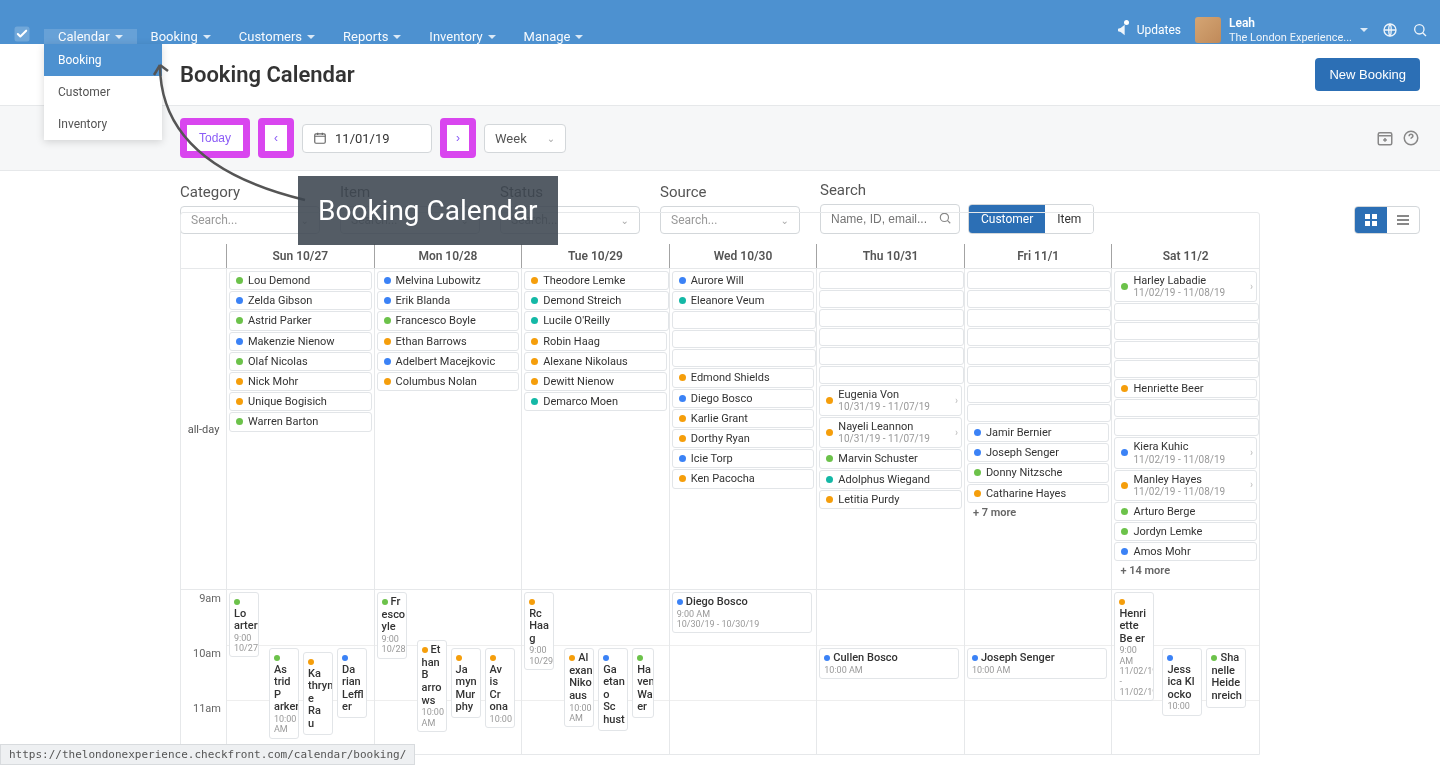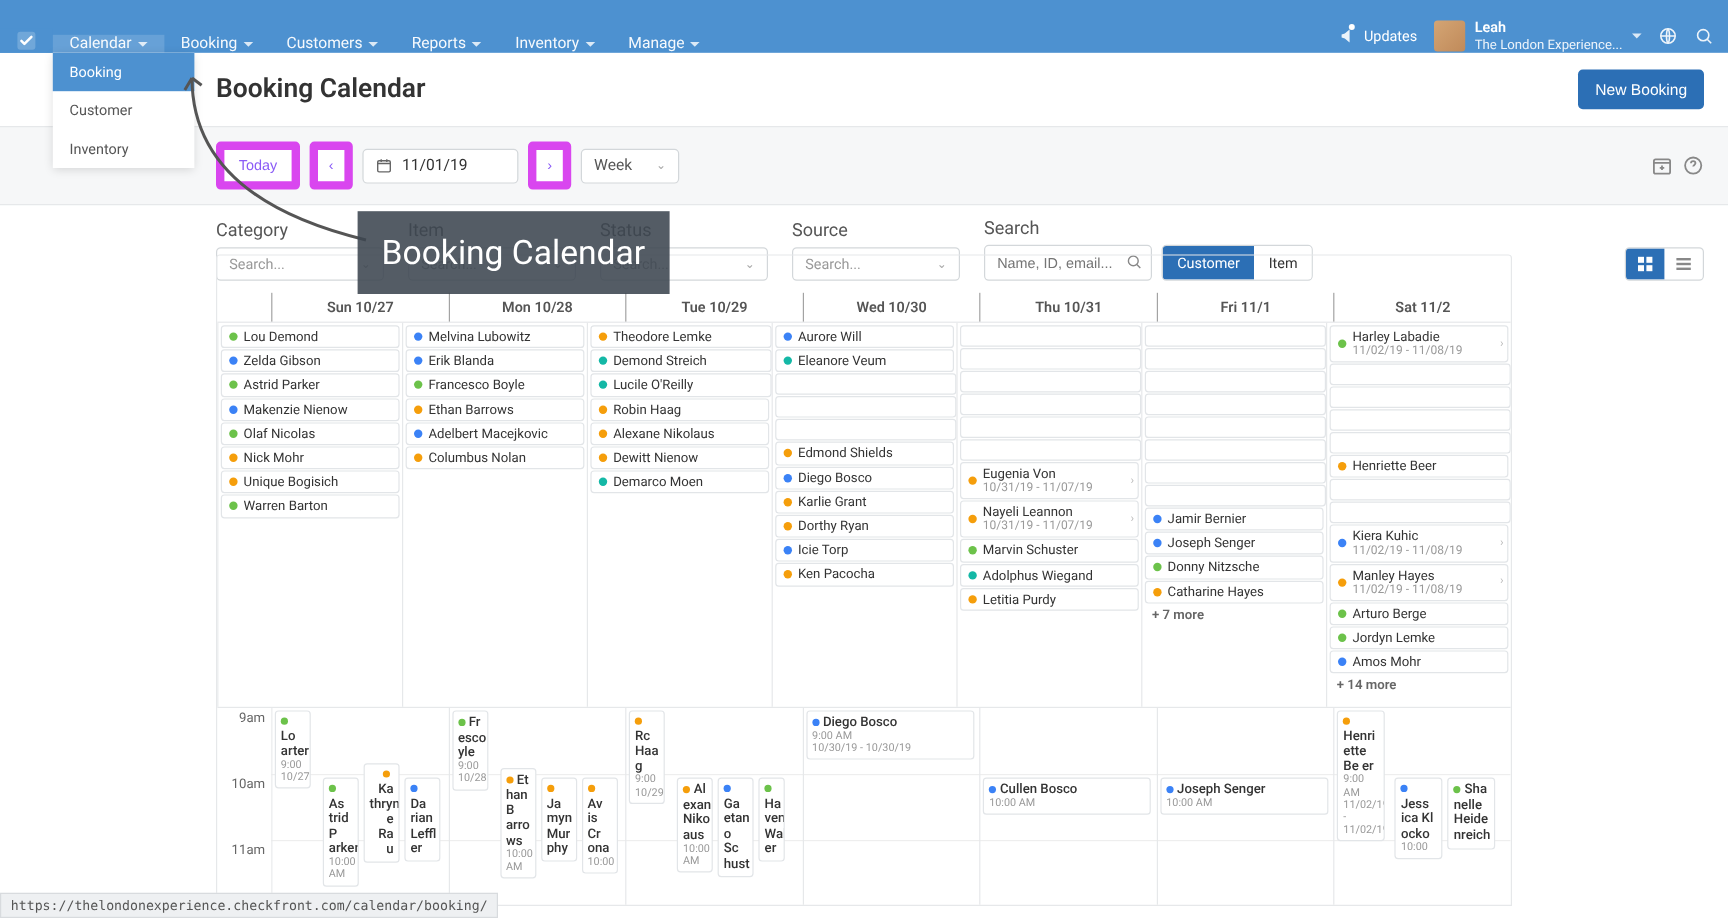--- a/index.html
+++ b/index.html
@@ -276,20 +276,21 @@
     <div class="time-gutter"></div>
     <div class="day-col">Sun 10/27</div>
     <div class="day-col">Mon 10/28</div>
     <div class="day-col">Tue 10/29</div>
     <div class="day-col">Wed 10/30</div>
     <div class="day-col">Thu 10/31</div>
     <div class="day-col">Fri 11/1</div>
     <div class="day-col">Sat 11/2</div>
   </div>
   <div class="allday-row">
+    <div class="time-gutter">all-day</div>
     <div class="allday-grid" id="allday-grid">
         <div class="col">
           <div class="chip">
             <span class="d c-green"></span>
             <div>
               <div>Lou Demond</div>
             </div>
           </div>
           <div class="chip">
             <span class="d c-blue"></span>
@@ -612,21 +613,21 @@
         <div class="hour-label">11am</div>
         <div class="hour-label">12pm</div>
       </div>
     <div class="hourly-grid" id="hourly-grid">
       <div class="hline" style="top:55px"></div>
       <div class="hline" style="top:110px"></div>
       <div class="hline" style="top:165px"></div>
     <div class="col">
           <div class="event" style="top: 2px; left: 2px; width: 30px; min-height: 55px;"><span class="d c-green"></span><span class="name">Lo arter</span><div class="tm">9:00</div><div class="tm">10/27</div></div>
           <div class="event" style="top: 58px; left: 42px; width: 30px; min-height: 70px;"><span class="d c-green"></span><span class="name">As trid P arker</span><div class="tm">10:00 AM</div></div>
-          <div class="event" style="top: 46px; left: 76px; width: 30px; min-height: 60px; text-align: right;"><span class="d c-orange"></span><span class="name">Ka thryn e Ra u</span></div>
+          <div class="event" style="top: 62px; left: 76px; width: 30px; min-height: 60px;"><span class="d c-orange"></span><span class="name">Ka thryn e Ra u</span></div>
           <div class="event" style="top: 58px; left: 110px; width: 30px; min-height: 60px;"><span class="d c-blue"></span><span class="name">Da rian Leffl er</span></div>
         </div>
         <div class="col">
           <div class="event" style="top: 2px; left: 2px; width: 30px; min-height: 60px;"><span class="d c-green"></span><span class="name">Fr esco yle</span><div class="tm">9:00</div><div class="tm">10/28</div></div>
           <div class="event" style="top: 50px; left: 42px; width: 30px; min-height: 70px;"><span class="d c-orange"></span><span class="name">Et han B arro ws</span><div class="tm">10:00 AM</div></div>
           <div class="event" style="top: 58px; left: 76px; width: 30px; min-height: 60px;"><span class="d c-orange"></span><span class="name">Ja myn Mur phy</span></div>
           <div class="event" style="top: 58px; left: 110px; width: 30px; min-height: 60px;"><span class="d c-orange"></span><span class="name">Av is Cr ona</span><div class="tm">10:00</div></div>
         </div>
         <div class="col">
           <div class="event" style="top: 2px; left: 2px; width: 30px; min-height: 60px;"><span class="d c-orange"></span><span class="name">Rc Haa g</span><div class="tm">9:00</div><div class="tm">10/29</div></div>

